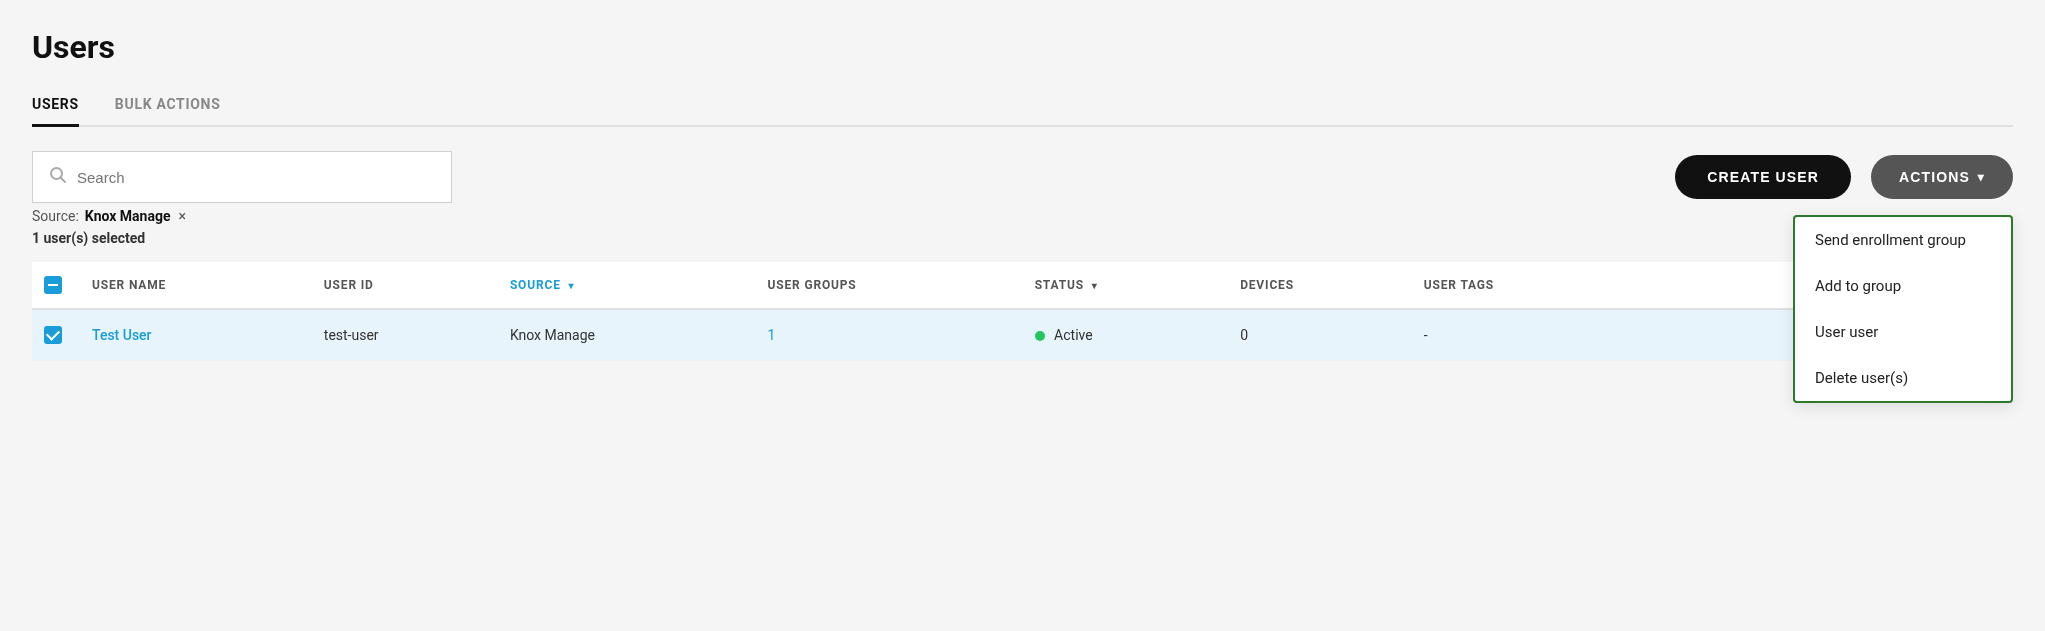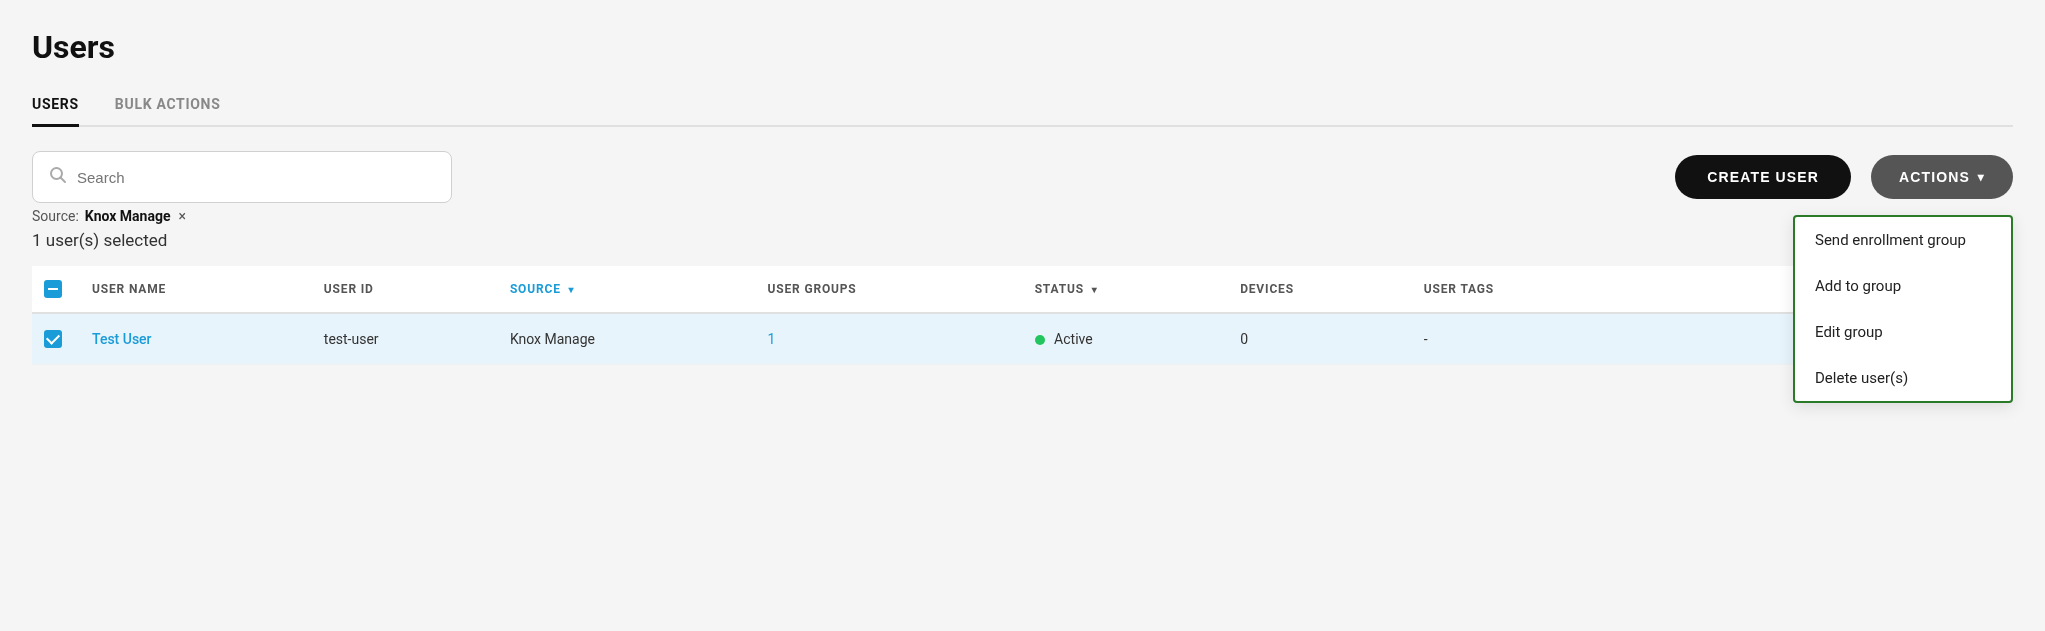--- a/index.html
+++ b/index.html
@@ -48,21 +48,21 @@
       align-items: center;
       justify-content: space-between;
       margin-top: 24px;
       margin-bottom: 0;
     }
     .search-box {
       display: flex;
       align-items: center;
       background: #fff;
       border: 1px solid #d0d0d0;
-      border-radius: 8px;
+      border-radius: 0;
       padding: 0 16px;
       width: 420px;
       height: 52px;
     }
     .search-icon {
       color: #aaa;
       margin-right: 10px;
       font-size: 18px;
     }
     .search-input {
@@ -143,24 +143,25 @@
       font-weight: 700;
       color: #111;
     }
     .source-clear {
       cursor: pointer;
       color: #555;
       font-size: 14px;
       margin-left: 2px;
     }
     .selected-count {
-      font-size: 17px;
+      font-size: 14px;
       color: #333;
       margin-top: 6px;
       margin-bottom: 0;
+      font-weight: bold;
     }
     .table-wrapper {
       margin-top: 16px;
       background: #fff;
       border-radius: 4px;
       overflow: visible;
     }
     .table {
       width: 100%;
       border-collapse: collapse;
@@ -281,21 +282,21 @@
     <div class="toolbar-actions">
       <button class="btn-create">CREATE USER</button>
       <button class="btn-actions">
         <span>ACTIONS</span>
         <span class="chevron-down">▾</span>
       </button>
 
       <div class="dropdown-menu">
         <a class="dropdown-item">Send enrollment group</a>
         <a class="dropdown-item">Add to group</a>
-        <a class="dropdown-item">Edit group</a>
+        <a class="dropdown-item">User user</a>
         <a class="dropdown-item">Delete user(s)</a>
       </div>
     </div>
   </div>
 
   <div class="source-row">
     <span class="source-label">Source:</span>
     <span class="source-value">Knox Manage</span>
     <span class="source-clear">×</span>
   </div>

